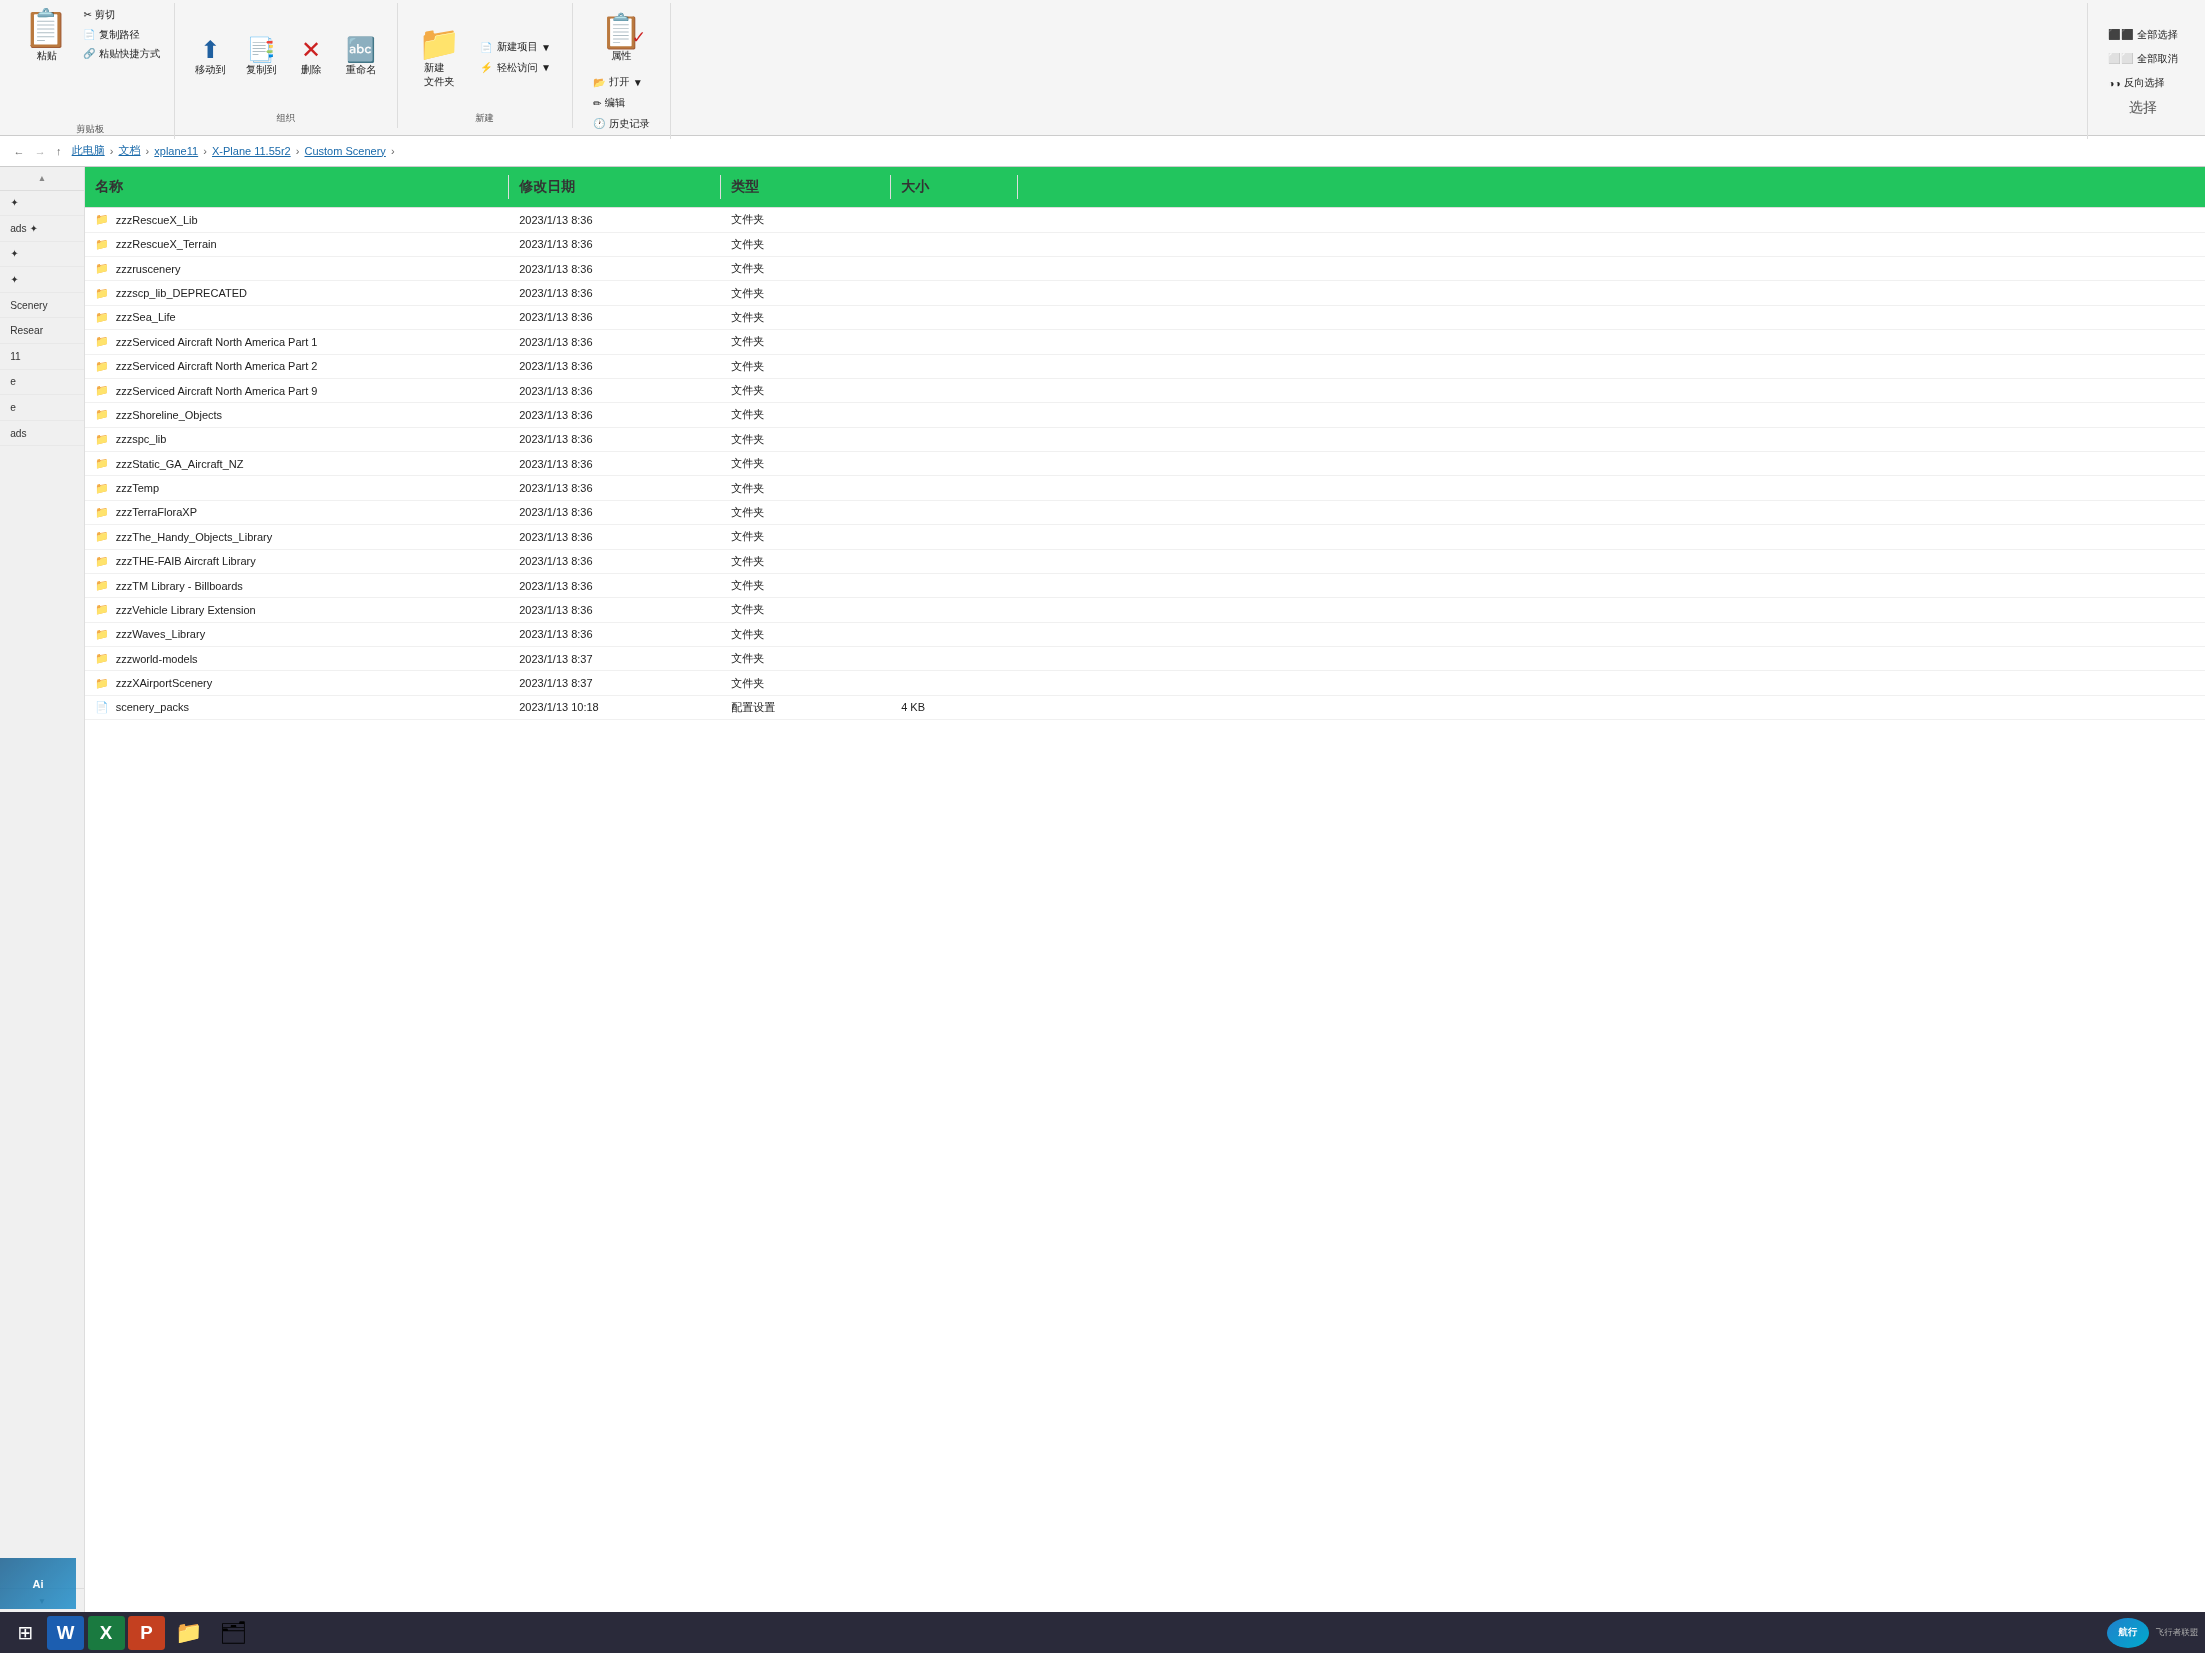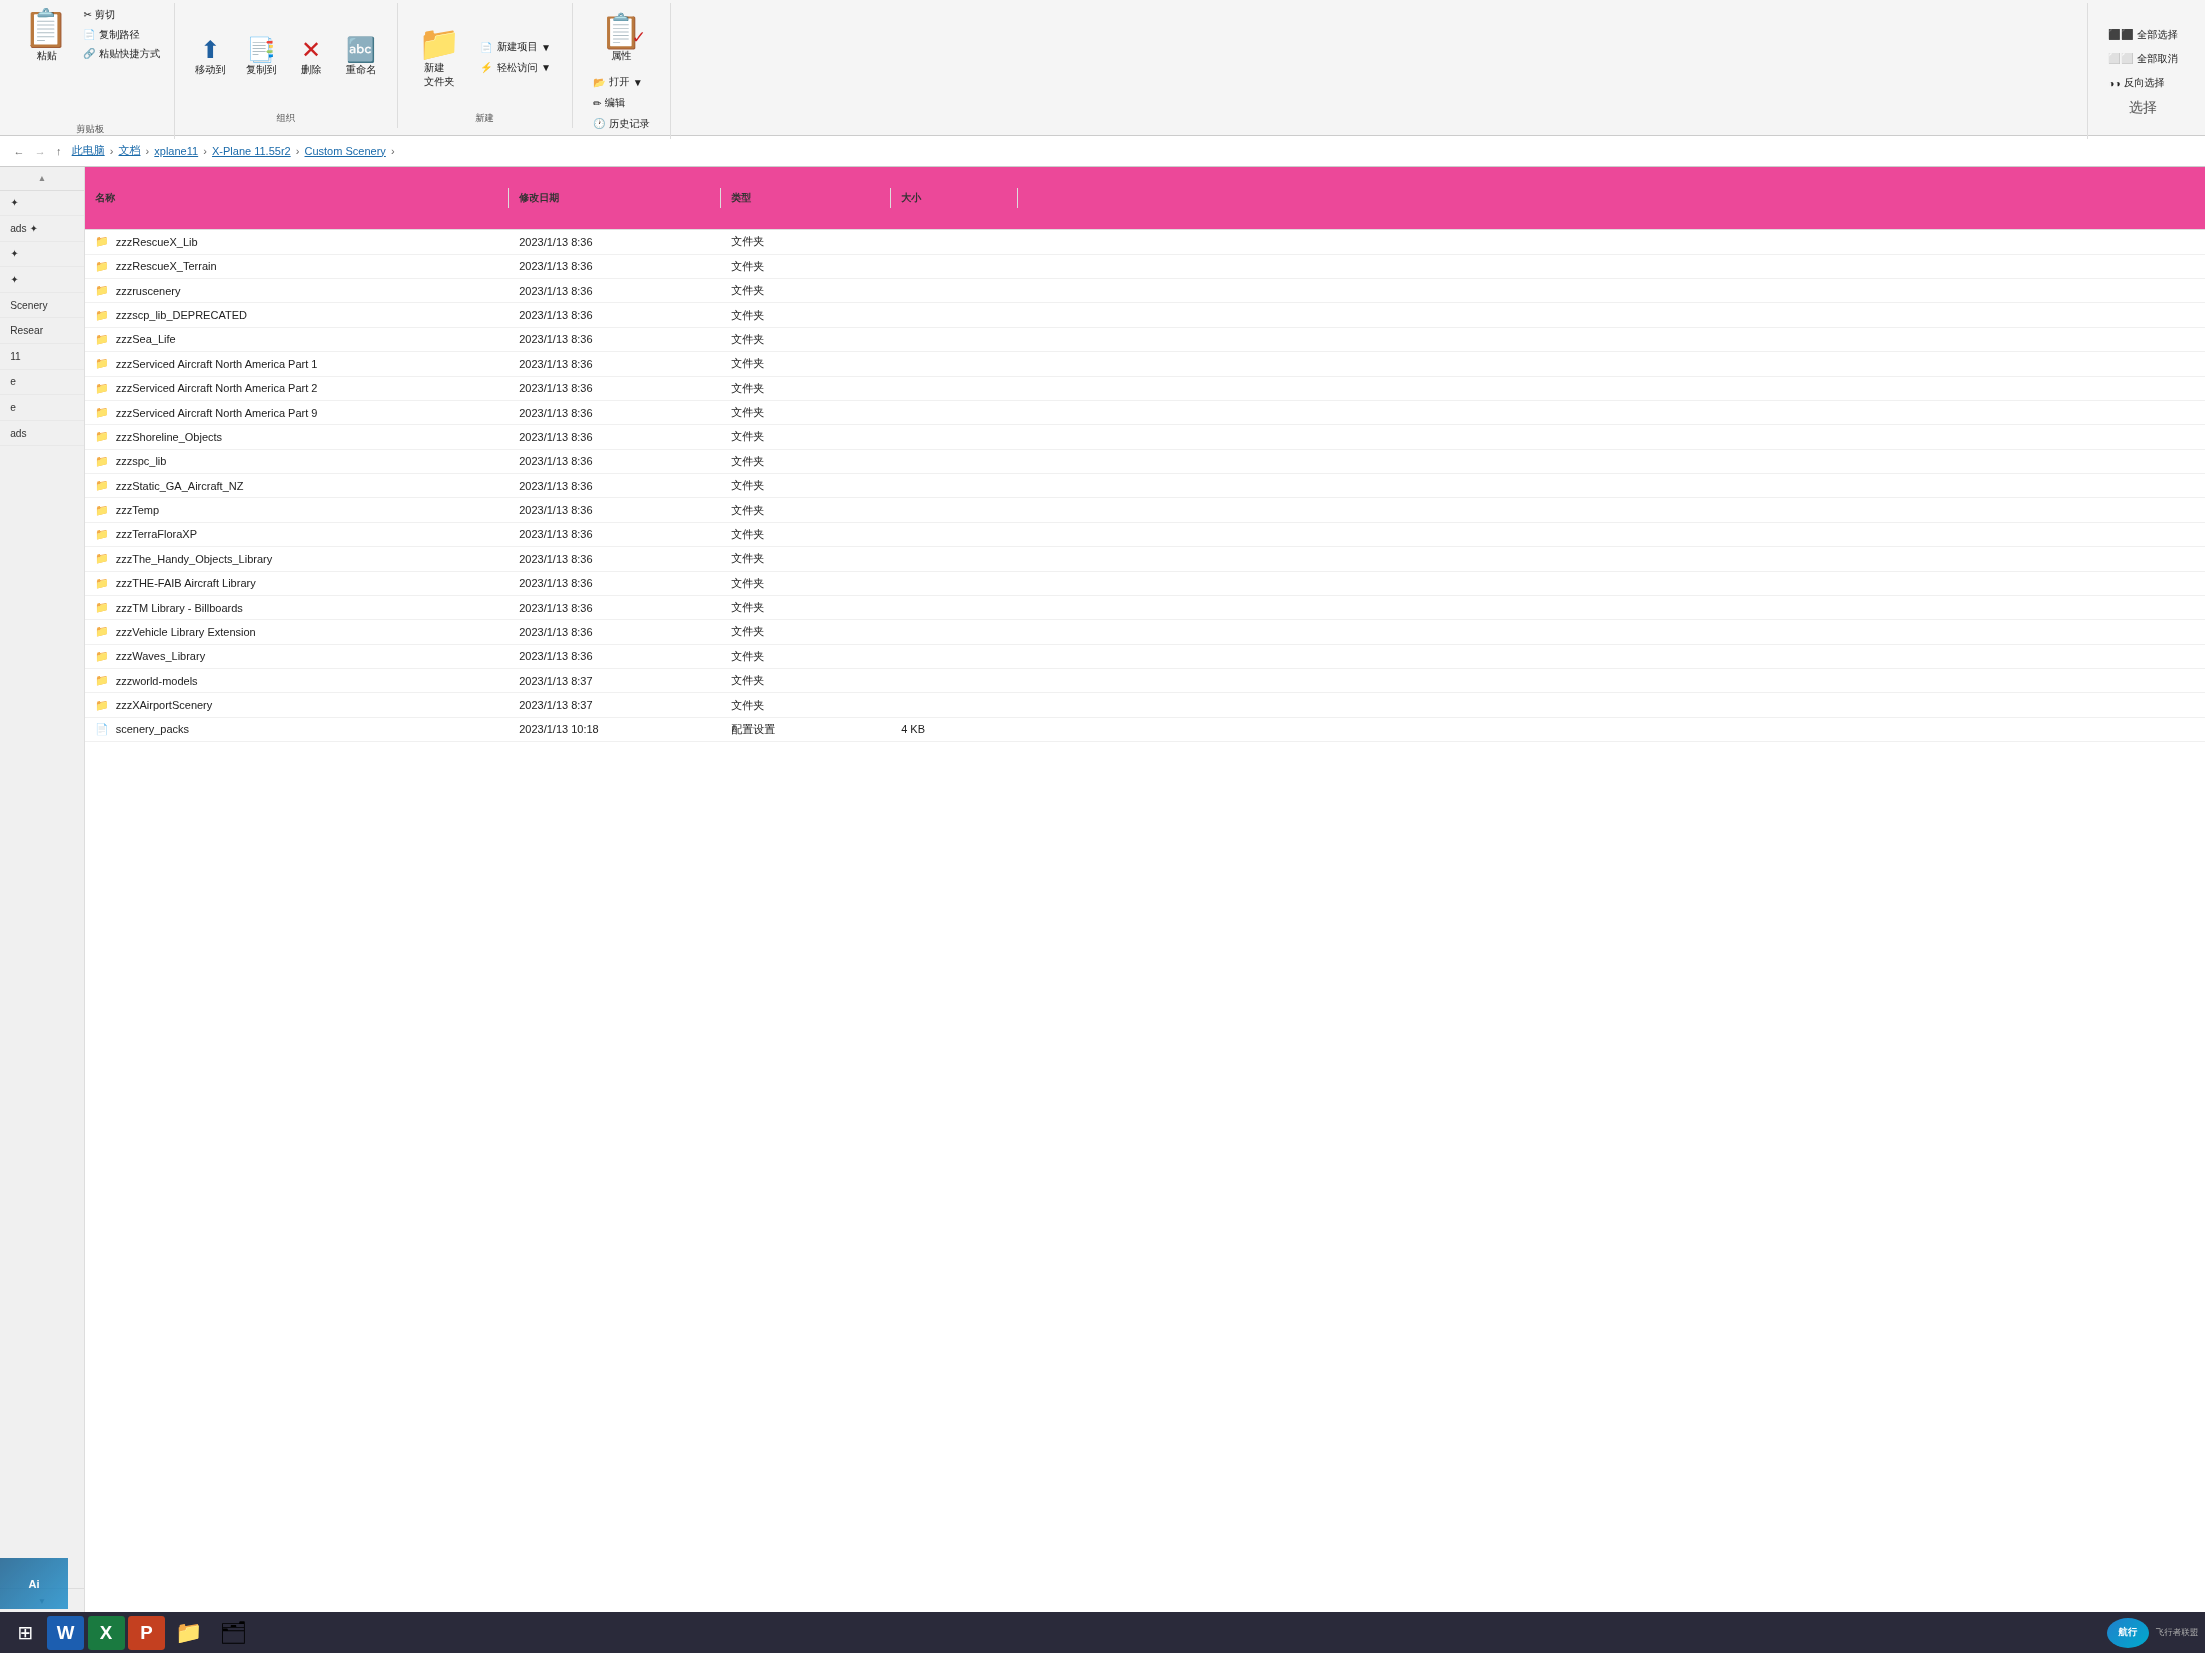--- a/index.html
+++ b/index.html
@@ -177,25 +177,25 @@
     
     .file-list-container {
       flex: 1;
       overflow-y: auto;
       background: #fff;
     }
 
     .file-list-header {
       display: grid;
       grid-template-columns: 424px 212px 170px 127px;
-      background: #ec4899;
+      background: #22c55e;
       border-bottom: 1.7px solid #ddd;
-      padding: 21px 0;
+      padding: 8px 0;
       font-weight: bold;
-      font-size: 10px;
+      font-size: 14px;
       position: sticky;
       top: 0;
       z-index: 10;
     }
 
     .file-list-header-cell {
       padding: 3.4px 10.2px;
       color: #333;
       border-right: 0.8px solid #ddd;
       cursor: pointer;
@@ -635,16 +635,16 @@
   <div style="flex:1;"></div>
 
   <div style="display:flex;align-items:center;gap:6.8px;">
     <div style="width:42px;height:30px;background:linear-gradient(135deg,#2080cc,#00aacc);border-radius:50%;display:flex;align-items:center;justify-content:center;">
       <span style="color:#fff;font-size:9.3px;font-weight:bold;">航行</span>
     </div>
     <span style="color:#aaa;font-size:8.5px;">飞行者联盟</span>
   </div>
 </div>
 
-<div style="position:fixed;bottom:44px;left:0;width:68px;height:51px;background:linear-gradient(135deg,#1a6090,#2090cc);display:flex;align-items:center;justify-content:center;opacity:0.85;">
+<div style="position:fixed;bottom:44px;left:0;width:76px;height:51px;background:linear-gradient(135deg,#1a6090,#2090cc);display:flex;align-items:center;justify-content:center;opacity:0.85;">
   <span style="color:#fff;font-size:11px;font-weight:bold;">Ai</span>
 </div>
 
 
 </body></html>

